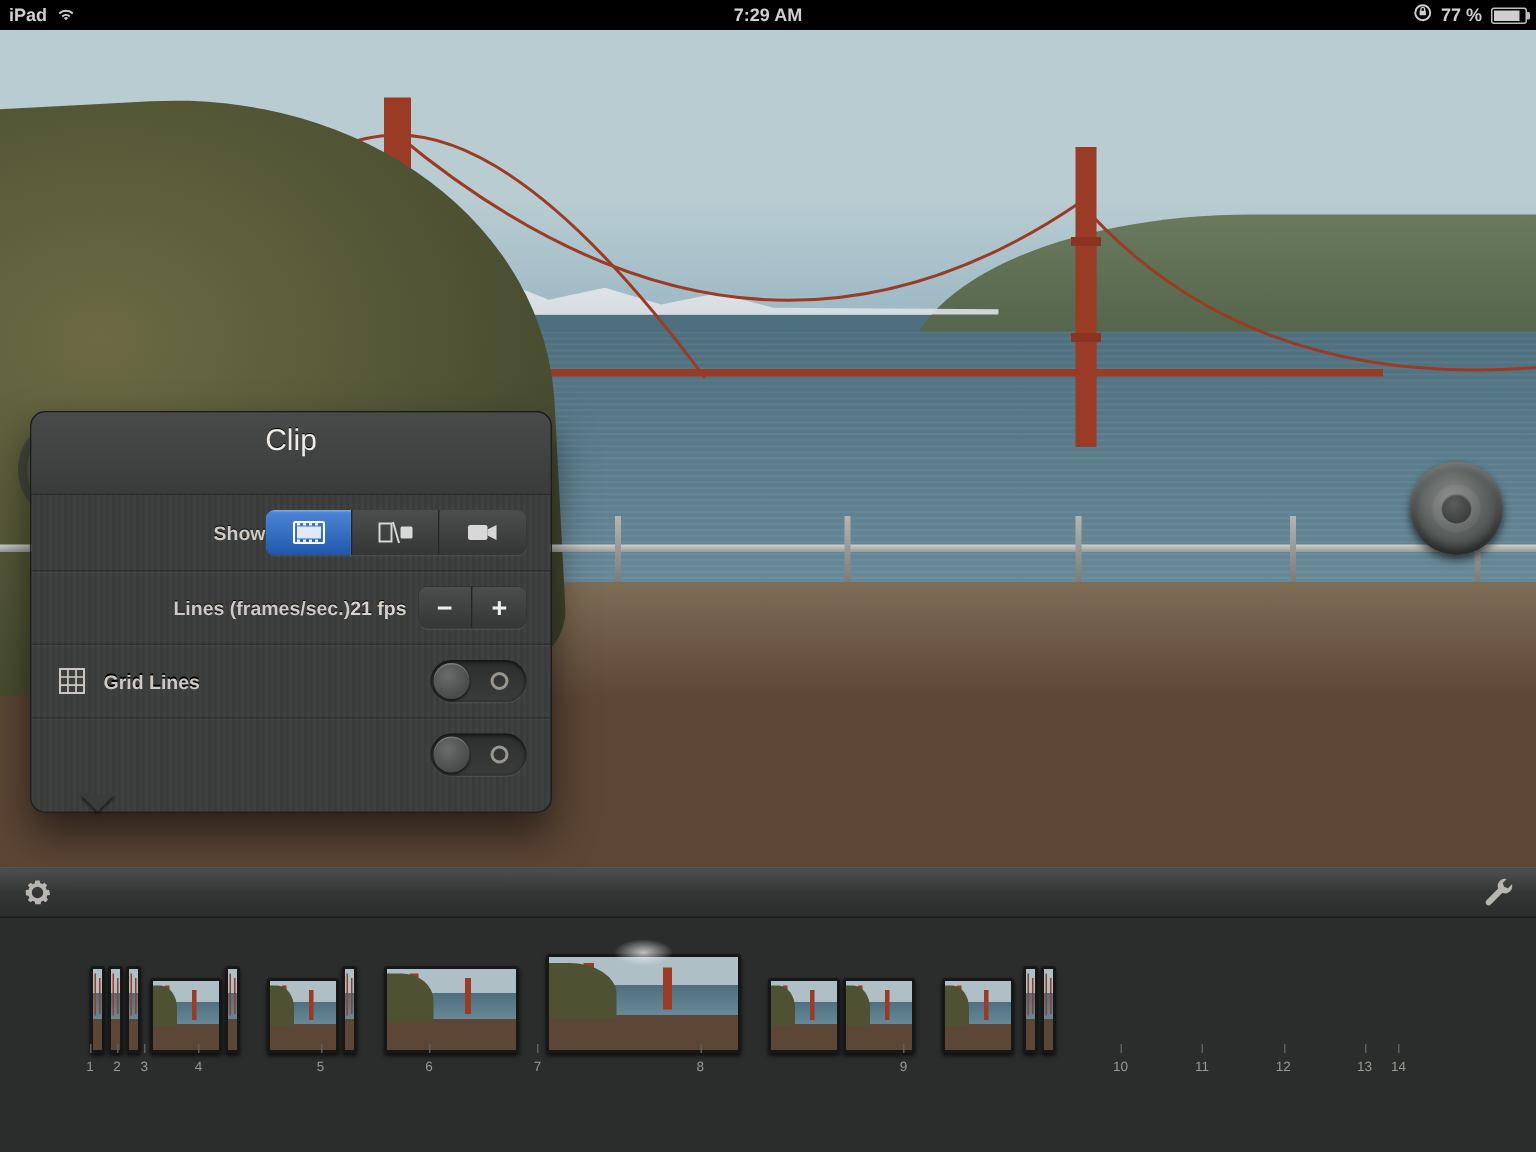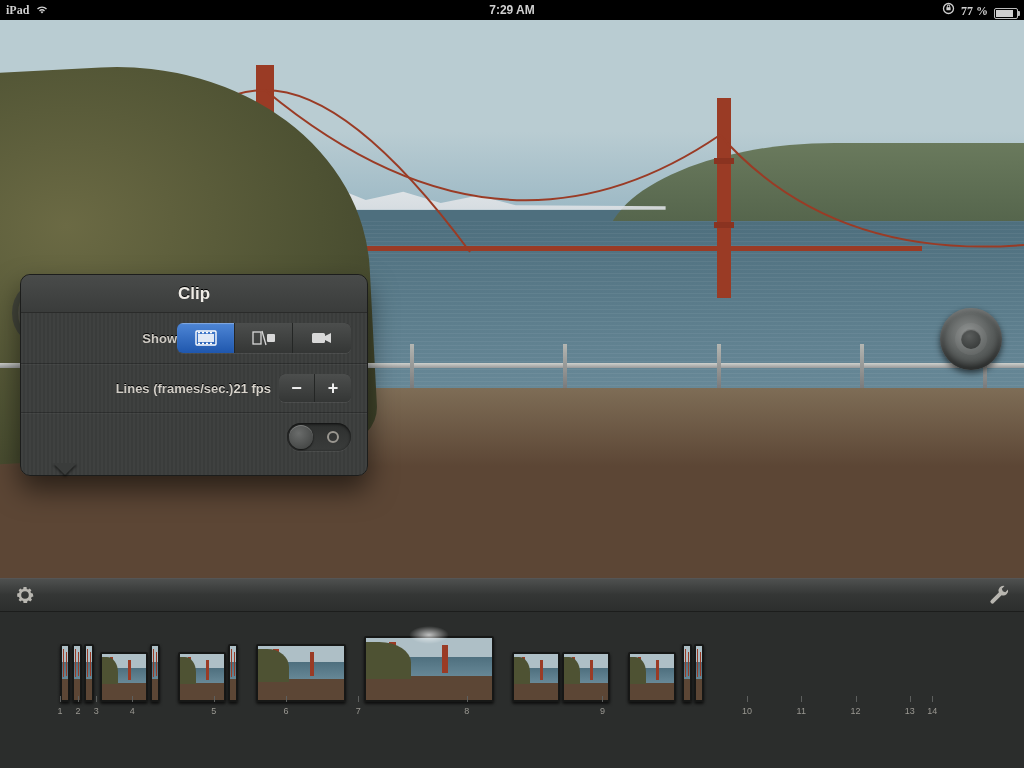--- a/index.html
+++ b/index.html
@@ -15,21 +15,21 @@
 
 #status-bar {
   position: absolute; top: 0; left: 0; right: 0; height: 20px;
   background: #000;
   color: #d0d0d0;
   font-size: 12px; font-weight: bold;
   display: flex; align-items: center; justify-content: space-between;
   padding: 0 6px;
   z-index: 50;
 }
-#status-bar .left, #status-bar .right { display: flex; align-items: flex-end; gap: 6px; font-family: Liberation Serif, serif; }
+#status-bar .left, #status-bar .right { display: flex; align-items: center; gap: 6px; }
 #status-bar .center { position: absolute; left: 50%; transform: translateX(-50%); }
 .battery-shell {
   display: inline-block; width: 24px; height: 11px;
   border: 1px solid #bdbdbd; border-radius: 2px; position: relative;
 }
 .battery-shell::after {
   content: ""; position: absolute; right: -3px; top: 2px;
   width: 2px; height: 5px; background: #bdbdbd; border-radius: 0 1px 1px 0;
 }
 .battery-fill { position: absolute; left: 1px; top: 1px; bottom: 1px; width: 77%; background: #cfcfcf; }
@@ -129,22 +129,22 @@
   box-shadow: 0 14px 28px rgba(0,0,0,.55), inset 0 1px 0 rgba(255,255,255,.1);
   padding-bottom: 14px;
   z-index:30;
 }
 .popover::after {
   content:""; position:absolute; left:32px; bottom:-12px;
   border:12px solid transparent; border-top-color:#3a3c3b;
   filter: drop-shadow(0 2px 1px rgba(0,0,0,.5));
 }
 .popover-title {
-  height:38px; line-height:38px; text-align:center;
-  font-weight:bold; font-size:17px; color:#efece6;
+  height:55px; line-height:38px; text-align:center;
+  font-weight:normal; font-size:20px; color:#efece6;
   text-shadow: 0 -1px 0 #000;
   border-bottom:1px solid #2a2b2a;
   background: linear-gradient(#494b4a,#3a3c3b);
   border-radius:10px 10px 0 0;
 }
 .row {
   display:flex; align-items:center; justify-content:flex-end;
   padding: 10px 16px;
   color:#cfcbc4; font-size:13px; font-weight:bold;
   text-shadow: 0 -1px 0 #000;
@@ -364,20 +364,35 @@
     <span>Lines (frames/sec.)</span>
     <div style="display:flex;align-items:center;">
       <span class="speed-val">21 fps</span>
       <div class="stepper">
         <button>−</button>
         <button>+</button>
       </div>
     </div>
   </div>
 
+  <div class="row">
+    <div class="row-label-wrap">
+      <span class="row-icon">
+        <svg width="18" height="18" viewBox="0 0 18 18">
+            <rect x="1" y="1" width="16" height="16" fill="none" stroke="#cfcbc4" stroke-width="1.3"></rect>
+            <path d="M6.3 1v16M11.7 1v16M1 6.3h16M1 11.7h16" stroke="#cfcbc4" stroke-width="1.1"></path>
+          </svg>
+      </span>
+      <span>Grid Lines</span>
+    </div>
+    <div class="toggle">
+      <span class="mark-off"></span>
+      <div class="knob"></div>
+    </div>
+  </div>
 
   <div class="row">
     <div class="toggle">
       <span class="mark-off"></span>
       <div class="knob"></div>
     </div>
   </div>
 </div>
 
 <div id="bottom">

